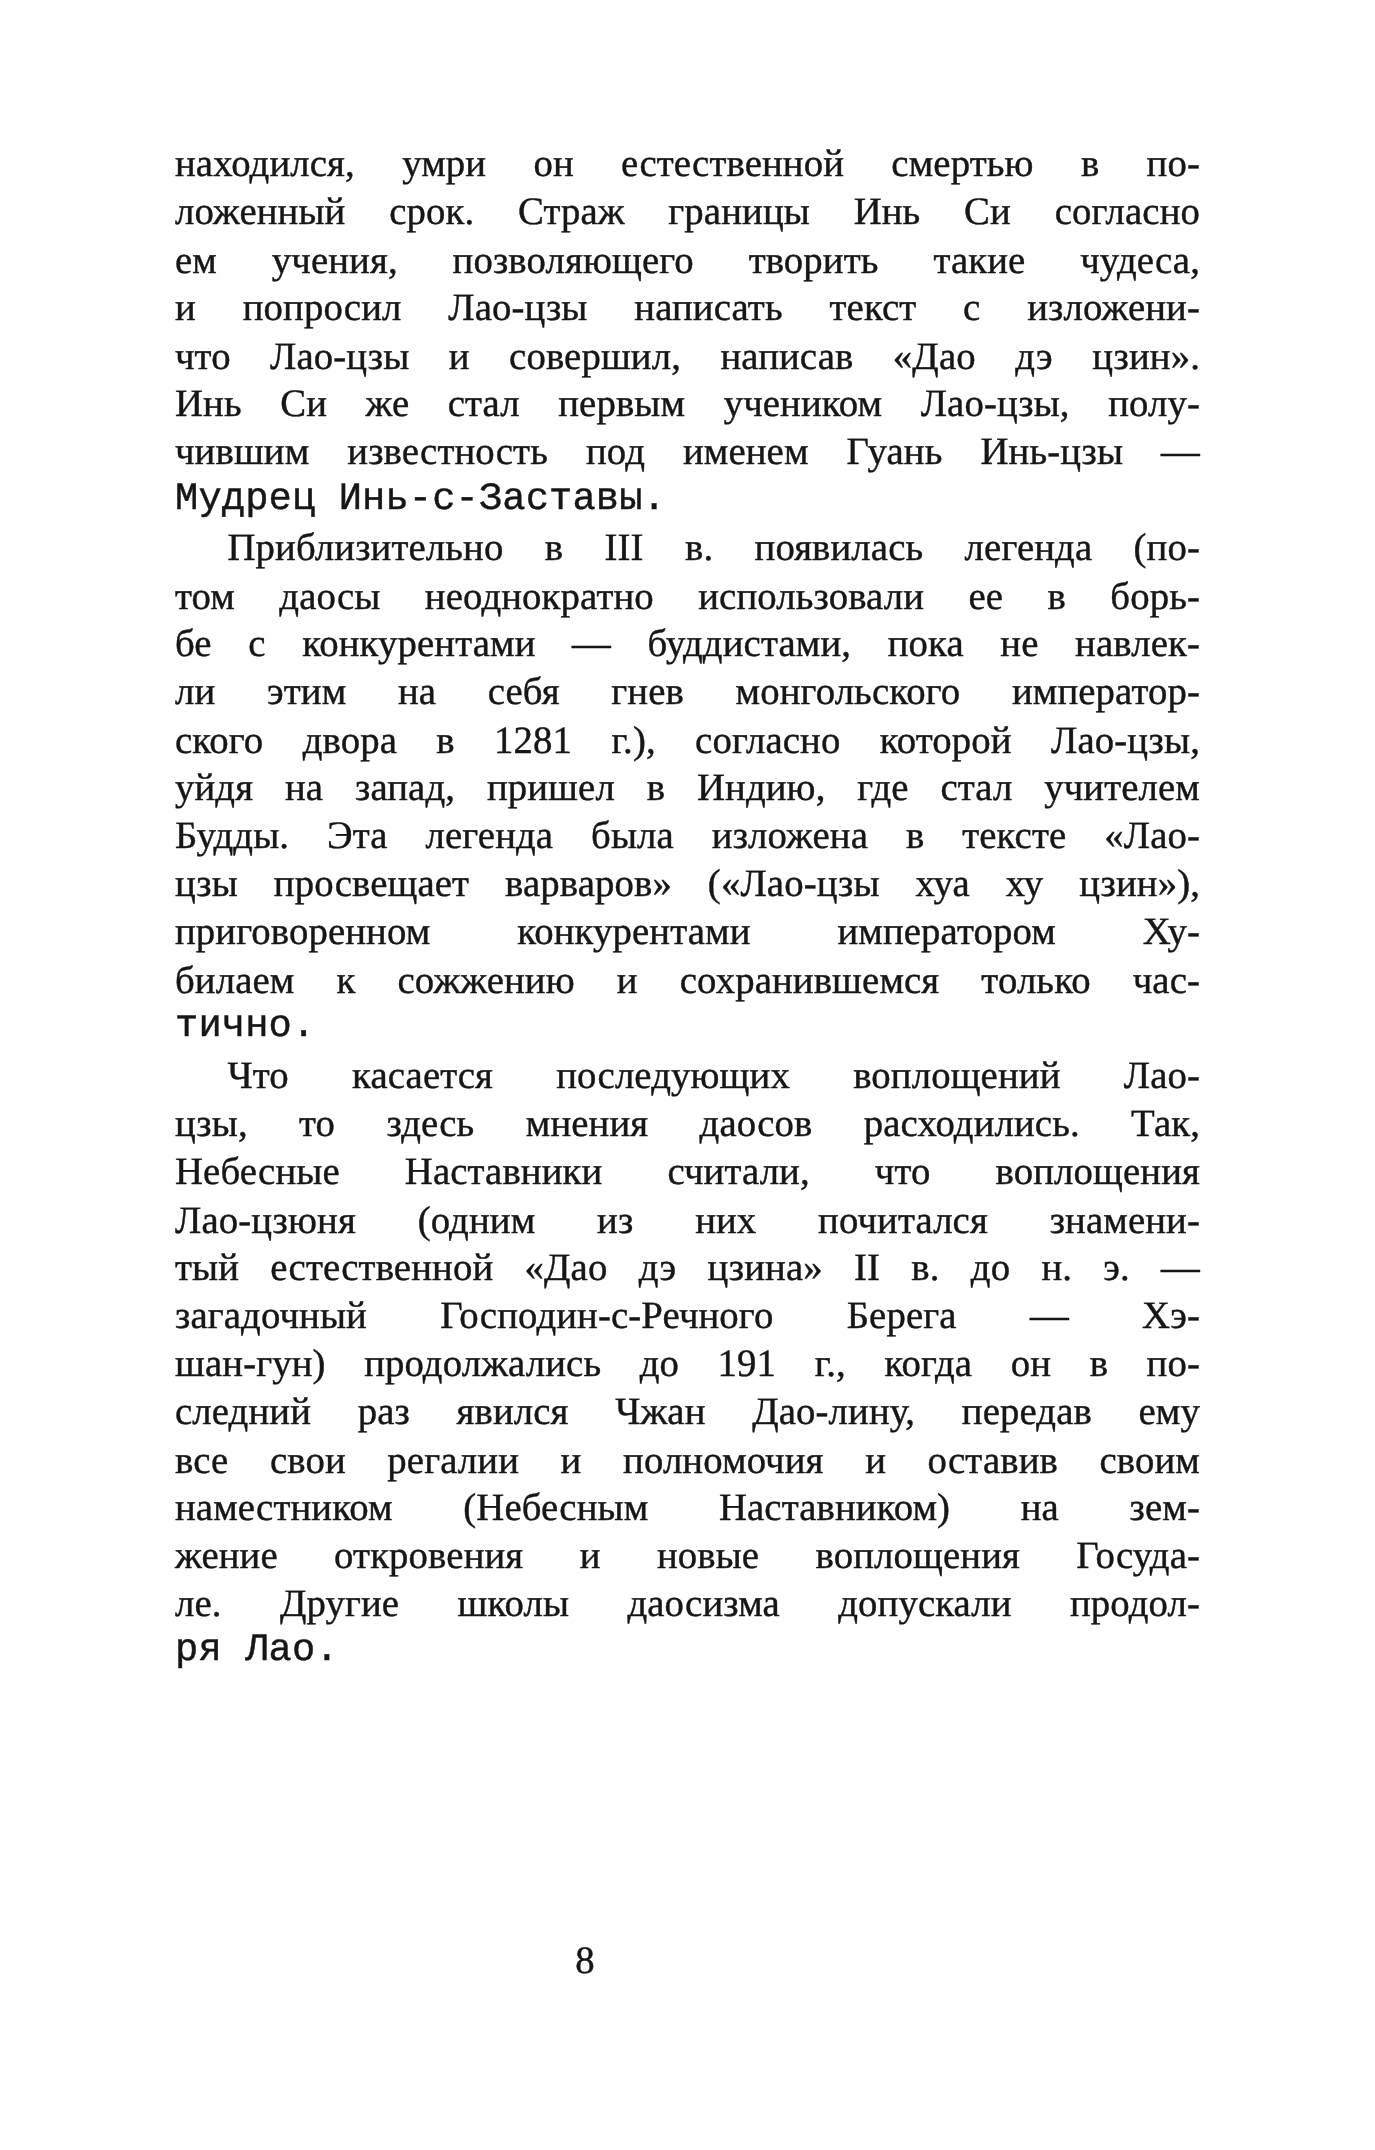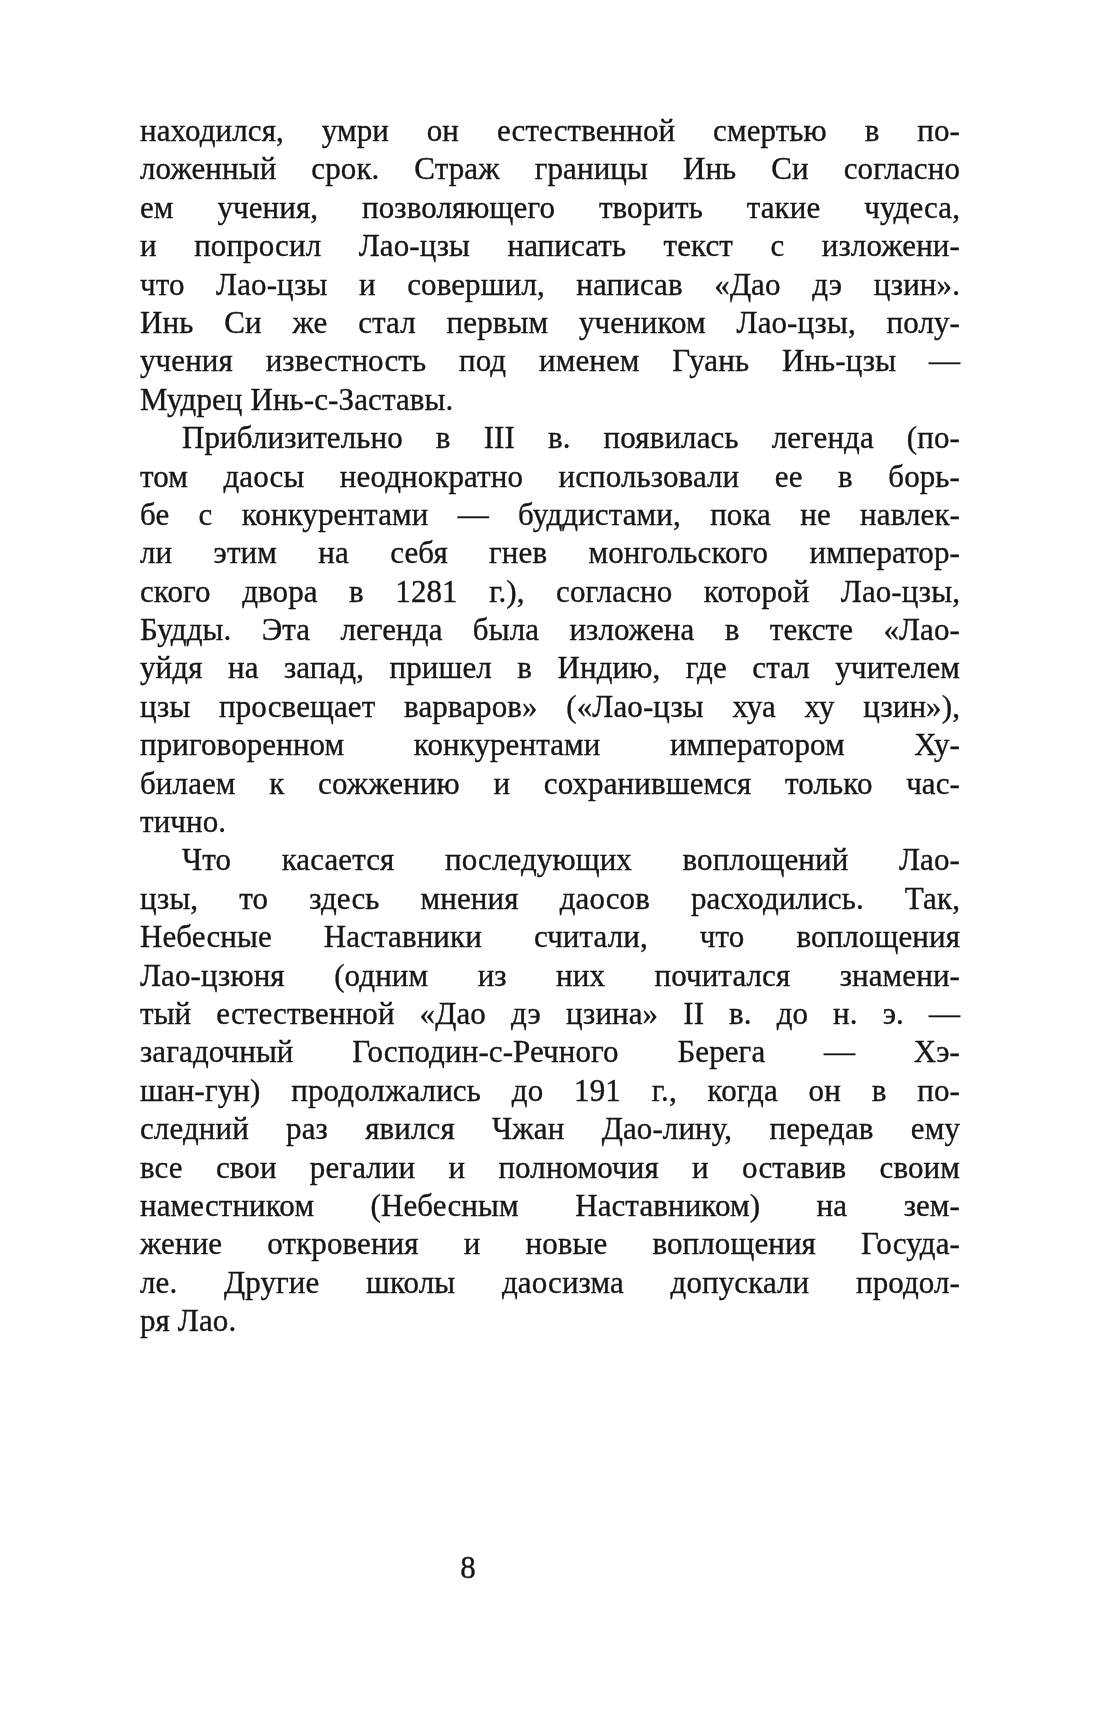--- a/index.html
+++ b/index.html
@@ -32,20 +32,21 @@
     height: 38.4px;
     text-align: justify;
     text-align-last: justify;
     white-space: normal;
     letter-spacing: 0.1px;
     -webkit-text-stroke: 0.35px currentColor;
   }
   .line.last {
     text-align: center;
     text-align-last: left;
+    font-family: Liberation Mono, monospace;
   }
   .line.indent {
     text-indent: 42px;
   }
   .folio {
     margin-top: 208px;
     text-align: center;
     font-size: 31px;
     line-height: 38px;
     -webkit-text-stroke: 0.35px currentColor;
@@ -56,31 +57,31 @@
 
 <div class="page">
   <div class="text-block">
       <div class="paragraph">
         <div class="line">находился, умри он естественной смертью в по-</div>
         <div class="line">ложенный срок. Страж границы Инь Си согласно</div>
         <div class="line">ем учения, позволяющего творить такие чудеса,</div>
         <div class="line">и попросил Лао-цзы написать текст с изложени-</div>
         <div class="line">что Лао-цзы и совершил, написав «Дао дэ цзин».</div>
         <div class="line">Инь Си же стал первым учеником Лао-цзы, полу-</div>
-        <div class="line">учения известность под именем Гуань Инь-цзы —</div>
+        <div class="line">чившим известность под именем Гуань Инь-цзы —</div>
         <div class="line last">Мудрец Инь-с-Заставы.</div>
       </div>
       <div class="paragraph">
         <div class="line indent">Приблизительно в III в. появилась легенда (по-</div>
         <div class="line">том даосы неоднократно использовали ее в борь-</div>
         <div class="line">бе с конкурентами — буддистами, пока не навлек-</div>
         <div class="line">ли этим на себя гнев монгольского император-</div>
         <div class="line">ского двора в 1281 г.), согласно которой Лао-цзы,</div>
+        <div class="line">уйдя на запад, пришел в Индию, где стал учителем</div>
         <div class="line">Будды. Эта легенда была изложена в тексте «Лао-</div>
-        <div class="line">уйдя на запад, пришел в Индию, где стал учителем</div>
         <div class="line">цзы просвещает варваров» («Лао-цзы хуа ху цзин»),</div>
         <div class="line">приговоренном конкурентами императором Ху-</div>
         <div class="line">билаем к сожжению и сохранившемся только час-</div>
         <div class="line last">тично.</div>
       </div>
       <div class="paragraph">
         <div class="line indent">Что касается последующих воплощений Лао-</div>
         <div class="line">цзы, то здесь мнения даосов расходились. Так,</div>
         <div class="line">Небесные Наставники считали, что воплощения</div>
         <div class="line">Лао-цзюня (одним из них почитался знамени-</div>

